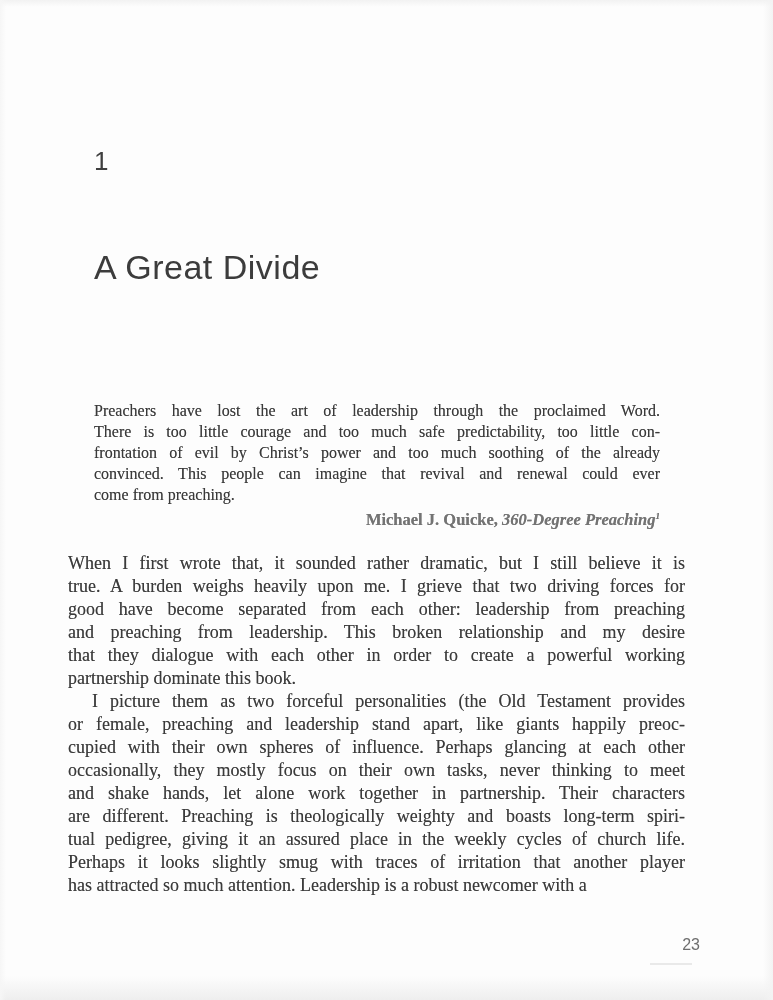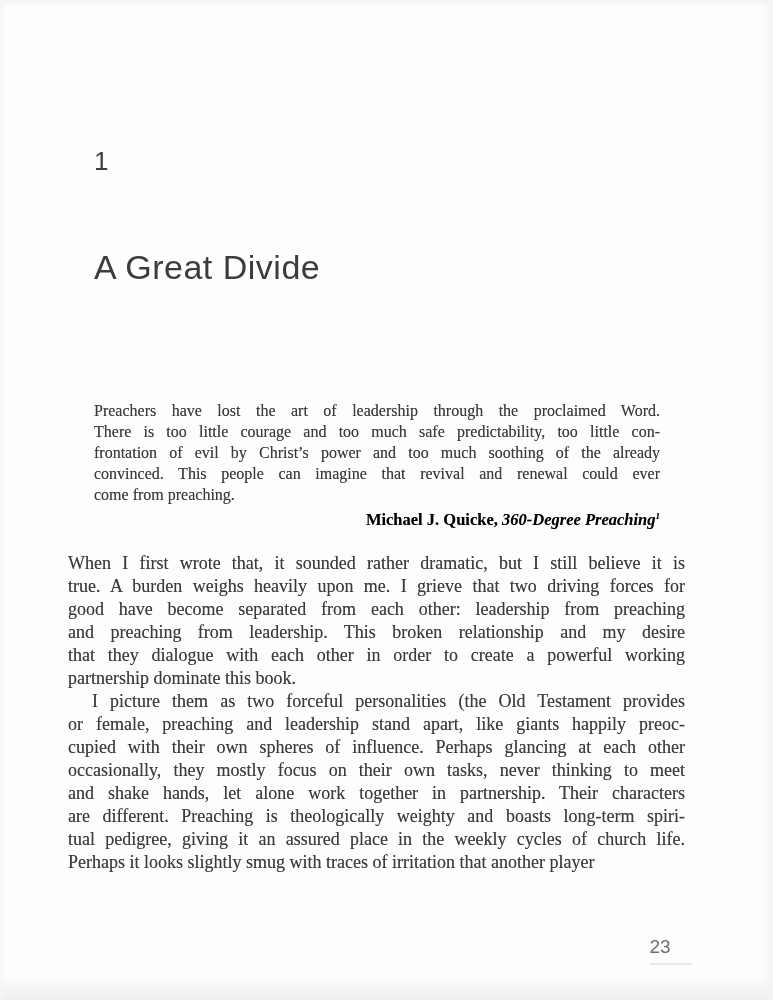--- a/index.html
+++ b/index.html
@@ -59,21 +59,21 @@
     color: #3a3a3a;
     text-shadow: 0 0 0.6px rgba(58,58,58,0.55);
   }
   .epigraph-attribution {
     position: absolute;
     left: 94px; top: 510px;
     width: 566px;
     text-align: right;
     font-size: 16.5px;
     font-weight: bold;
-    color: #000000;
+    color: #737373;
     text-shadow: 0 0 0.6px rgba(56,56,56,0.5);
   }
   .epigraph-attribution .work { font-style: italic; }
   .epigraph-attribution sup {
     font-size: 9px;
     font-style: italic;
     vertical-align: super;
     line-height: 0;
   }
 
@@ -97,23 +97,23 @@
     text-align-last: left;
   }
   .paragraph.indent-first .book-line:first-child {
     text-indent: 24px;
   }
 
   .page-number {
     position: absolute;
     left: 620px; top: 936px;
     width: 80px;
-    text-align: center;
+    text-align: right;
     font-family: "Liberation Sans", sans-serif;
-    font-size: 19px;
+    font-size: 16px;
     color: #6e6e6e;
   }
   .scan-mark {
     position: absolute;
     left: 650px; top: 963px;
     width: 42px; height: 2px;
     background: #e9e9e9;
   }
 </style>
 </head>
@@ -153,18 +153,19 @@
       </div>
     <div class="paragraph indent-first">
         <div class="book-line">I picture them as two forceful personalities (the Old Testament provides</div>
         <div class="book-line">or female, preaching and leadership stand apart, like giants happily preoc-</div>
         <div class="book-line">cupied with their own spheres of influence. Perhaps glancing at each other</div>
         <div class="book-line">occasionally, they mostly focus on their own tasks, never thinking to meet</div>
         <div class="book-line">and shake hands, let alone work together in partnership. Their characters</div>
         <div class="book-line">are different. Preaching is theologically weighty and boasts long-term spiri-</div>
         <div class="book-line">tual pedigree, giving it an assured place in the weekly cycles of church life.</div>
         <div class="book-line">Perhaps it looks slightly smug with traces of irritation that another player</div>
+        <div class="book-line">has attracted so much attention. Leadership is a robust newcomer with a</div>
       </div>
   </div>
 
   <div class="page-number">23</div>
   <div class="scan-mark"></div>
 </div>
 
 </body></html>

